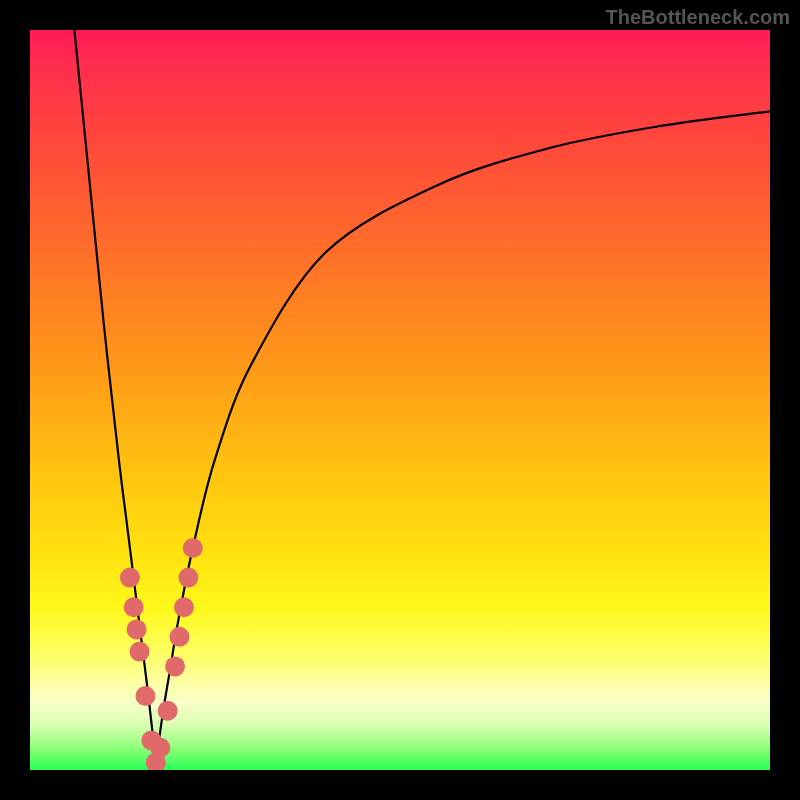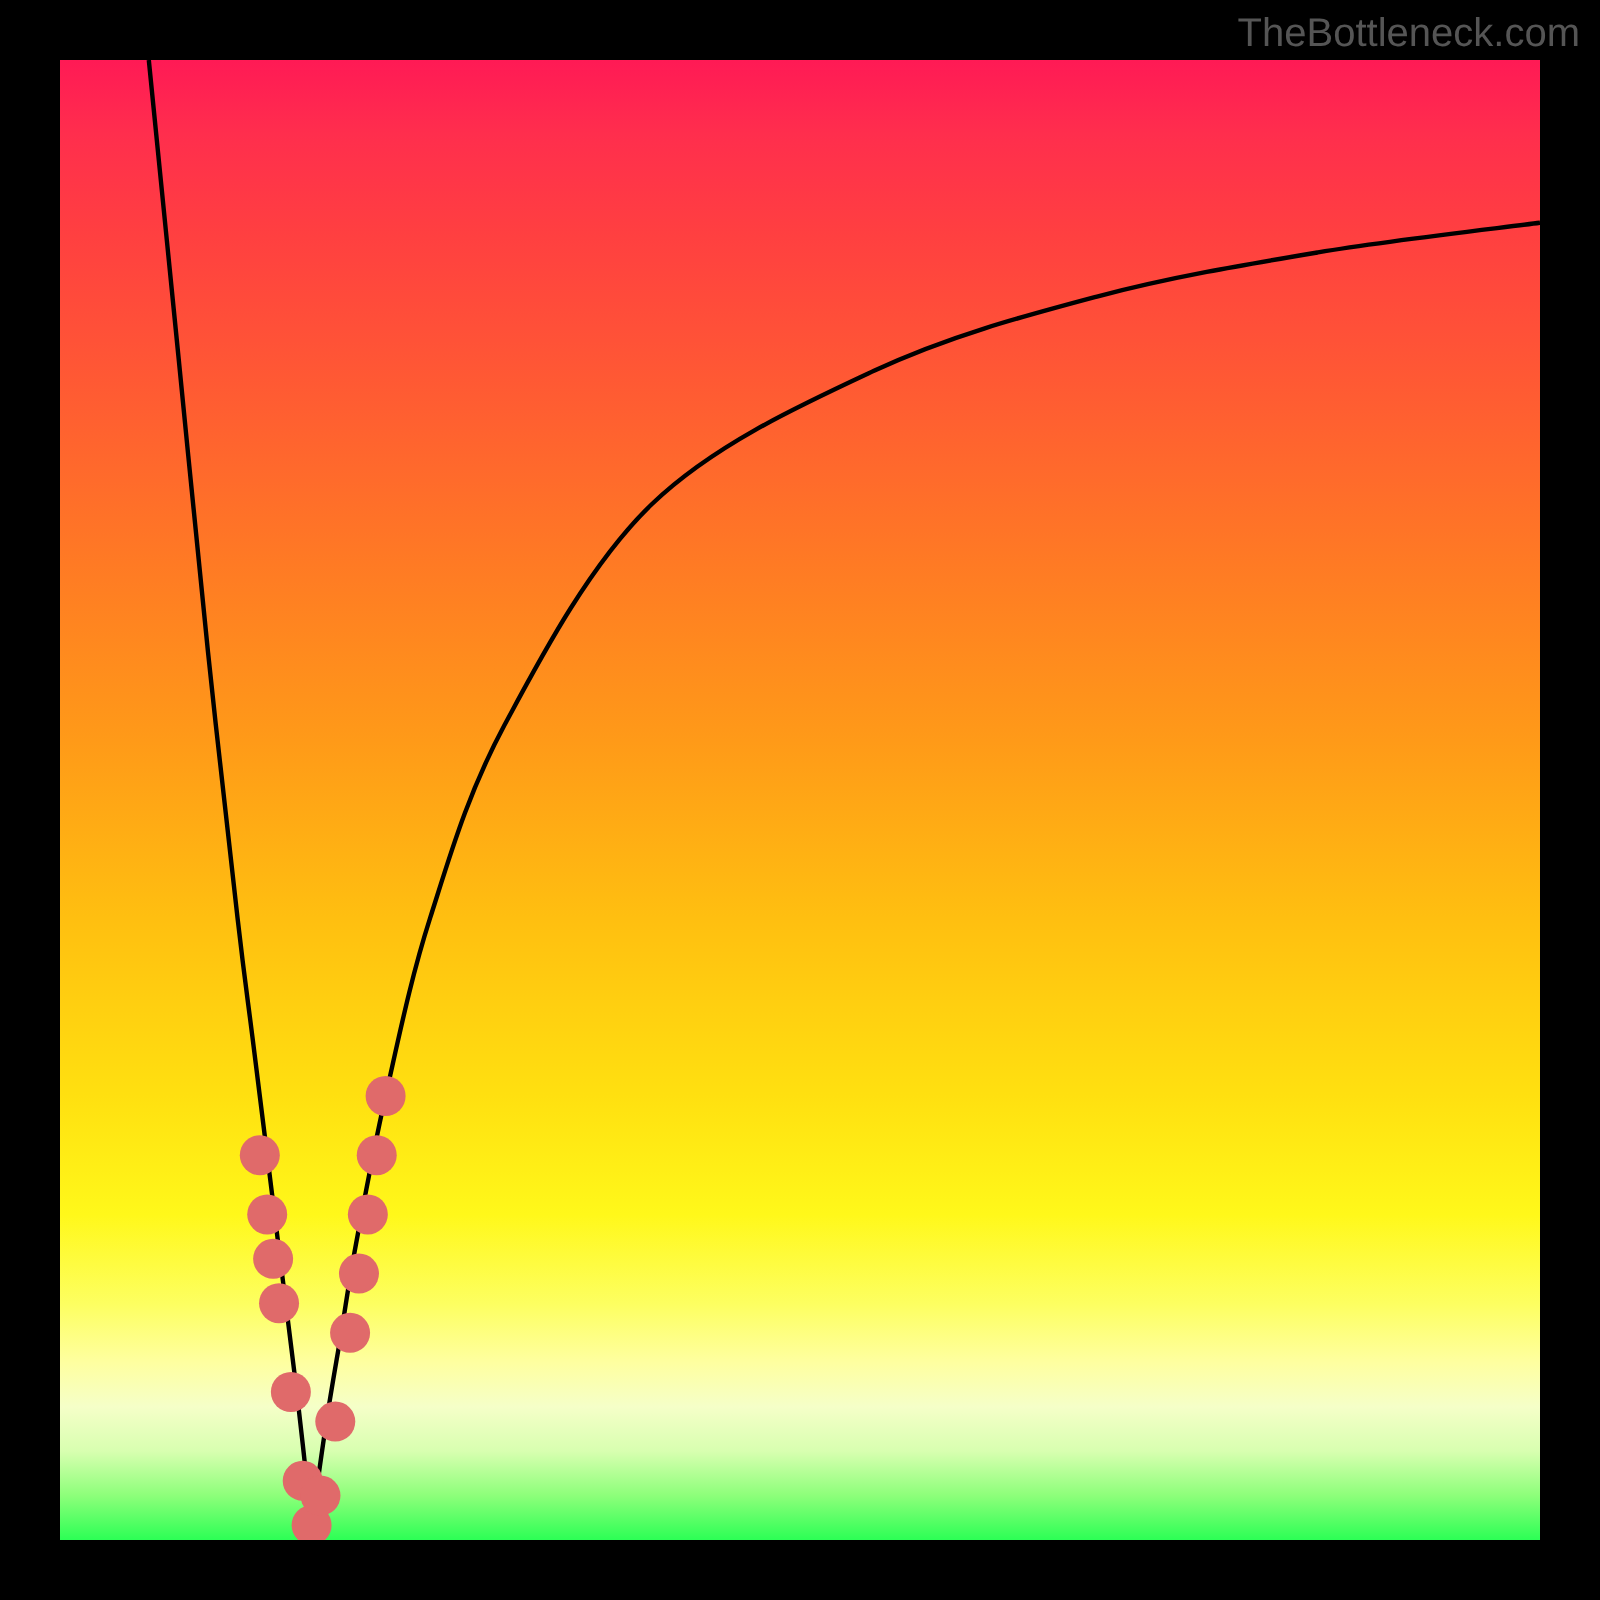--- a/index.html
+++ b/index.html
@@ -43,21 +43,21 @@
       #8dff7a 97%,
       #2cff55 100%
     );
   }
   .watermark {
     position: absolute;
     top: 6px;
     right: 10px;
     color: #555;
     font-size: 20px;
-    font-weight: 400;
+    font-weight: 700;
     user-select: none;
   }
   svg.curves {
     position: absolute;
     top: 0; left: 0;
     width: 740px;
     height: 740px;
   }
   .curve {
     fill: none;

